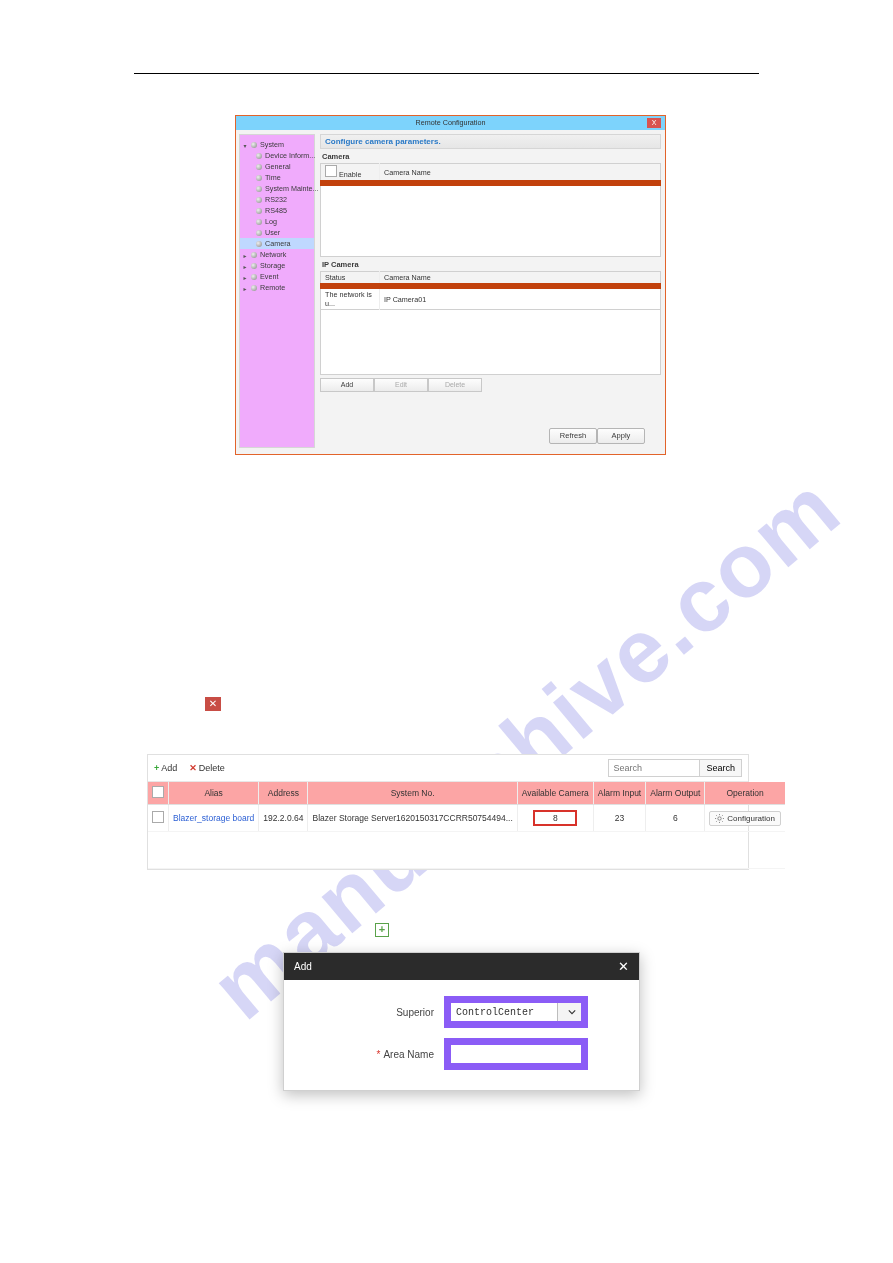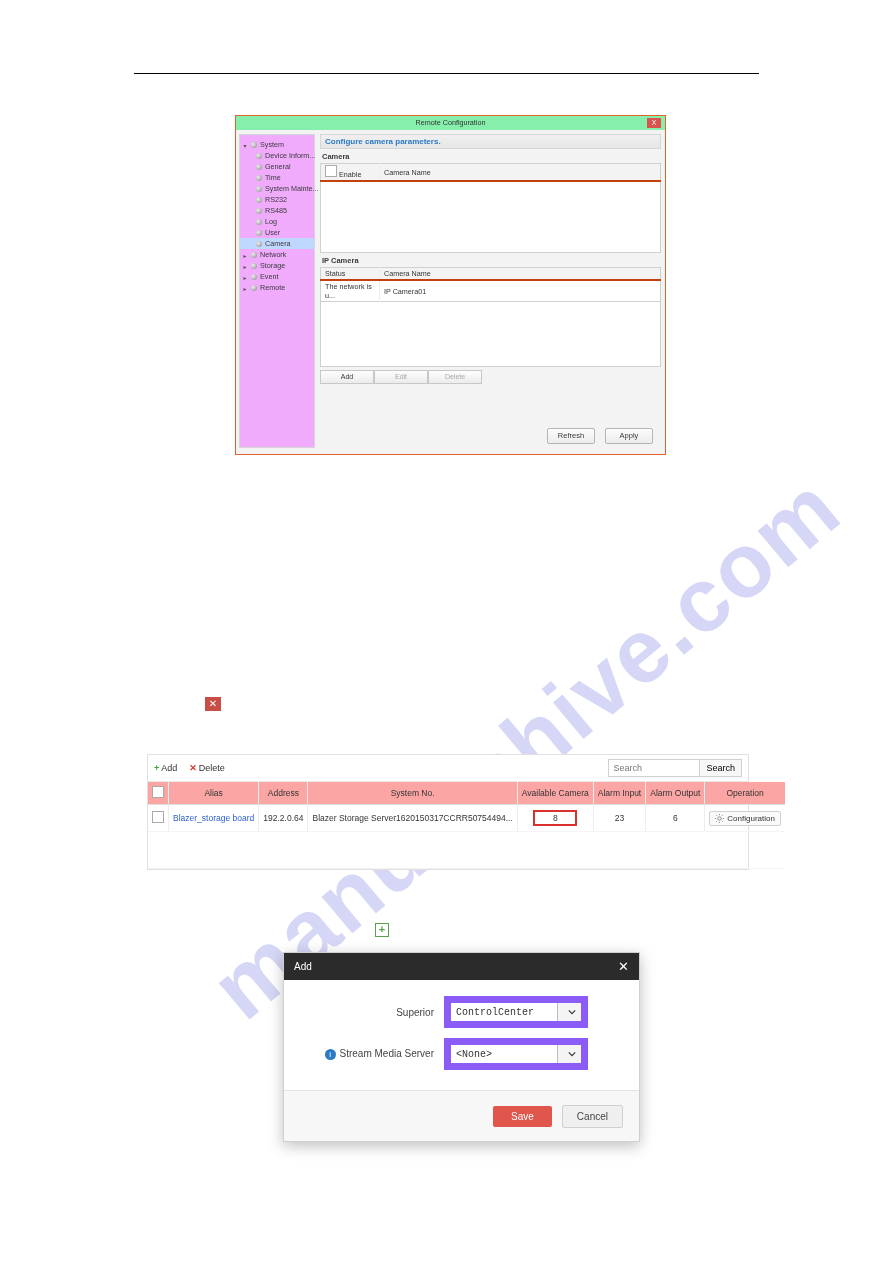--- a/index.html
+++ b/index.html
@@ -8,48 +8,48 @@
 
   
   .watermark { position:absolute; left:0; top:0; width:893px; height:1263px; pointer-events:none; font-size:90px; font-weight:600; color:rgba(90,90,220,0.25); transform: rotate(-40deg); transform-origin: 50% 50%; letter-spacing:2px; white-space:nowrap; }
   .watermark span { position:absolute; left:40px; top:720px; }
 
   
   .rule { position:absolute; left:134px; top:73px; width:625px; border-top:1px solid #000; }
 
   
   .rc-window { position:absolute; left:235px; top:115px; width:429px; height:338px; border:1px solid #e2632a; background:#f3f3f3; font-size:7.2px; color:#3a3a3a; }
-  .rc-title { height:14px; line-height:14px; text-align:center; background:#86efac; position:relative; color:#333; }
+  .rc-title { height:14px; line-height:14px; text-align:center; background:#7dd3fc; position:relative; color:#333; }
   .rc-close { position:absolute; right:4px; top:2px; width:14px; height:10px; background:#d9534f; color:#fff; text-align:center; line-height:10px; font-size:7px; cursor:default; }
 
   .rc-tree { position:absolute; left:3px; top:18px; width:76px; height:314px; background:#f0abfc; border:1px solid #d6d6d6; box-sizing:border-box; padding-top:4px; }
   .tree-item { display:flex; align-items:center; gap:3px; padding:1px 0 1px 6px; white-space:nowrap; }
   .tree-item.child { padding-left:16px; }
   .tree-item.root { padding-left:2px; }
   .tree-item.selected { background:#bfd8ff; }
   .tri { display:inline-block; width:6px; height:6px; font-size:6px; color:#555; text-align:center; }
   .bullet { width:6px; height:6px; border-radius:50%; background:radial-gradient(circle at 35% 35%, #eee, #888); display:inline-block; flex:0 0 auto; }
 
   .rc-main { position:absolute; left:84px; top:18px; right:4px; bottom:4px; }
   .rc-header { font-size:8px; color:#2a7ac7; font-weight:bold; background:linear-gradient(#f0f0f0,#e6e6e6); padding:2px 4px; border:1px solid #d6d6d6; }
   .sec-title { font-size:7.5px; font-weight:bold; padding:3px 2px 2px 2px; }
 
   table.grid { width:100%; border-collapse:collapse; background:#fff; border:1px solid #d0d0d0; font-size:7.2px; }
-  table.grid th { background:#f3f3f3; border-bottom:2px solid #c2410c; text-align:left; font-weight:normal; padding:1px 4px; color:#333; }
+  table.grid th { background:#f3f3f3; border-bottom:6px solid #c2410c; text-align:left; font-weight:normal; padding:1px 4px; color:#333; }
   table.grid th + th, table.grid td + td { border-left:1px solid #eee; }
   table.grid td { padding:1px 4px; color:#333; }
 
   .cam-box { height:70px; border:1px solid #d0d0d0; border-top:none; background:#fff; }
   .ip-box  { height:64px; border:1px solid #d0d0d0; border-top:none; background:#fff; }
 
   .btnbar { margin-top:3px; display:flex; gap:0; }
   .btn-s { width:52px; height:12px; line-height:12px; text-align:center; border:1px solid #c8c8c8; background:linear-gradient(#fdfdfd,#ececec); font-size:7px; cursor:default; }
   .btn-s.disabled { color:#aaa; }
 
-  .rc-footer { position:absolute; bottom:6px; right:8px; display:flex; gap:10px; }
+  .rc-footer { position:absolute; bottom:6px; right:16px; display:flex; gap:0; }
   .btn-m { width:46px; height:14px; line-height:14px; text-align:center; border:1px solid #b5b5b5; background:linear-gradient(#fdfdfd,#ececec); font-size:7.5px; border-radius:2px; }
 
   
   .inline-red-x { display:inline-block; width:16px; height:14px; background:#c84d45; color:#fff; text-align:center; line-height:14px; font-size:10px; vertical-align:middle; }
 
   
   .dev-panel { position:absolute; left:147px; top:754px; width:600px; border:1px solid #e0e0e0; background:#fff; font-size:9px; }
   .dev-toolbar { display:flex; align-items:center; padding:4px 6px; border-bottom:1px solid #e8e8e8; }
   .plus-icon { color:#39a839; font-weight:bold; margin-right:2px; }
   .x-icon { color:#d23a2f; font-weight:bold; margin-right:2px; }
@@ -281,30 +281,19 @@
         <div class="combo">
           <span>ControlCenter</span>
           <span class="dd">
               <svg viewBox="0 0 10 10">
                 <path d="M1 3l4 4 4-4" fill="none" stroke="#333" stroke-width="1.4"></path>
               </svg>
             </span>
         </div>
       </div>
       <div class="form-row">
-        <div class="form-label"><span class="info-i">i</span><span>Stream Media Server</span></div>
-        <div class="combo">
-          <span>&lt;None&gt;</span>
-          <span class="dd">
-              <svg viewBox="0 0 10 10">
-                <path d="M1 3l4 4 4-4" fill="none" stroke="#333" stroke-width="1.4"></path>
-              </svg>
-            </span>
-        </div>
-      </div>
-    </div>
-    <div class="add-footer">
-      <button class="btn-save">Save</button>
-      <button class="btn-cancel">Cancel</button>
+        <div class="form-label"><span class="req">*</span><span>Area Name</span></div>
+        <div class="txt"></div>
+      </div>
     </div>
   </div>
 
 </div>
 
 </body></html>

